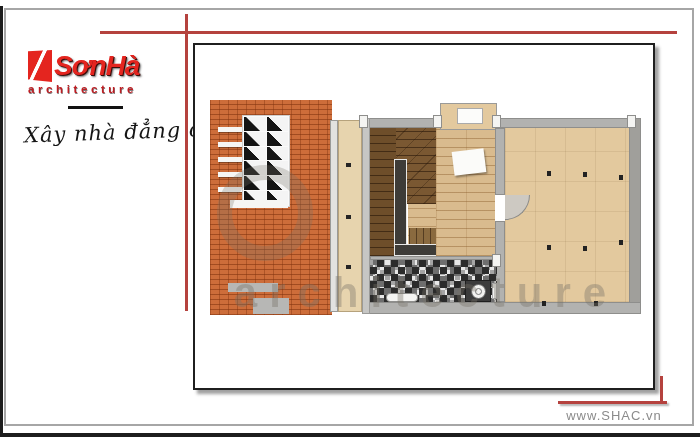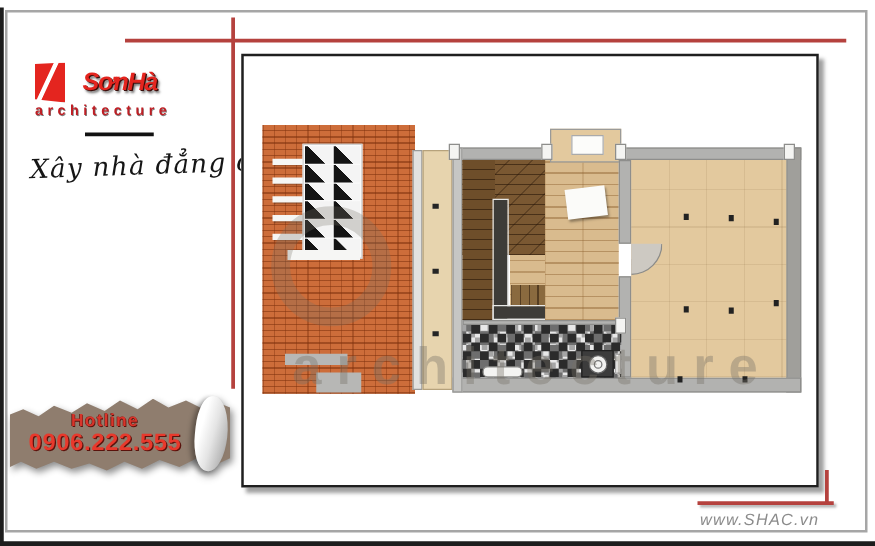--- a/index.html
+++ b/index.html
@@ -20,23 +20,23 @@
                   box-shadow:2px 2px 2px rgba(0,0,0,.3); }
   .red-vert-right { left:660px; top:376px; width:3px; height:27px; background:#b5423e; }
 
   
   .logo { left:28px; top:50px; width:160px; }
   .logo-row { display:flex; align-items:flex-start; }
   .logo-mark { width:24px; height:32px; margin-right:2px; background:
       linear-gradient(115deg, transparent 38%, #ffffff 40% 48%, transparent 50%), #e4251f;
       clip-path:polygon(0 4%, 100% 0, 100% 100%, 0 92%);
       filter:drop-shadow(1.5px 1.5px 0 rgba(25,25,25,.8)); }
-  .logo-text { font-size:20px; font-weight:bold; font-style:italic; color:#e4251f;
+  .logo-text { font-size:28px; font-weight:bold; font-style:italic; color:#e4251f;
       letter-spacing:-1px; line-height:32px;
-      text-shadow:1px 1px 0 #3a0d0a, 2px 2px 2px rgba(0,0,0,.55);margin-left:12px; }
+      text-shadow:1px 1px 0 #3a0d0a, 2px 2px 2px rgba(0,0,0,.55); }
   .logo-sub { margin-top:1px; font-size:11.5px; font-weight:bold; color:#bf1e24;
       letter-spacing:3.6px; text-shadow:.5px .5px 0 rgba(0,0,0,.5); }
   .logo-rule { width:55px; height:3px; background:#121212; margin:11px 0 0 40px; }
   .tagline { left:24px; top:120px; font-family:"DejaVu Serif", serif; font-style:italic;
       font-size:21px; color:#151515; transform:rotate(-2deg); letter-spacing:1px; }
 
   
   .banner-wrap { left:8px; top:312px; width:176px; height:70px;
       filter:drop-shadow(2px 3px 3px rgba(0,0,0,.45)); }
   .banner { width:100%; height:100%; background:#8f7d6e; position:relative;
@@ -48,22 +48,22 @@
   .hotline-label { font-size:14px; font-weight:bold; color:#d8352b;
       text-shadow:.5px .5px 0 #5a120c, -.5px -.5px 0 #5a120c; letter-spacing:1px; }
   .hotline-number { font-size:19px; font-weight:bold; color:#e8392c; letter-spacing:.5px;
       text-shadow:1px 1px 0 #5a120c; }
   .curl { position:absolute; right:2px; top:5px; width:26px; height:60px;
       background:linear-gradient(100deg,#ffffff 25%,#e4e4e4 55%,#b9b9b9 85%,#8f8f8f);
       border-radius:45% 55% 50% 50%; transform:rotate(6deg);
       box-shadow:-3px 2px 4px rgba(0,0,0,.35); }
 
   
-  .shac-url { left:560px; top:408px; width:108px; text-align:left; font-size:13px;
-      color:#8b8b8b; letter-spacing:1px;font-style:italic; }
+  .shac-url { left:560px; top:408px; width:108px; text-align:center; font-size:13px;
+      color:#8b8b8b; letter-spacing:1px; }
 
   
   .plan-page { left:193px; top:43px; width:462px; height:347px; background:#ffffff;
       border:2px solid #1f1f1f; box-shadow:4px 4px 3px rgba(45,45,45,.45); overflow:hidden; }
 
   
   .brick { left:15px; top:55px; width:122px; height:215px; background-color:#cd6d3a;
       background-image:
         repeating-linear-gradient(0deg, rgba(125,48,12,.55) 0 1px, transparent 1px 5px),
         repeating-linear-gradient(90deg, rgba(125,48,12,.4) 0 1px, transparent 1px 9px); }
@@ -171,27 +171,20 @@
   <div class="abs logo">
     <div class="logo-row">
       <div class="logo-mark"></div>
       <div class="logo-text">SơnHà</div>
     </div>
     <div class="logo-sub">architecture</div>
     <div class="logo-rule"></div>
   </div>
   <div class="abs tagline">Xây nhà đẳng cấp</div>
 
-  <div class="abs banner-wrap">
-    <div class="banner">
-      <div class="hotline-label">Hotline</div>
-      <div class="hotline-number">0906.222.555</div>
-    </div>
-    <div class="curl"></div>
-  </div>
 
   <div class="abs plan-page">
 
     <div class="abs brick"></div>
     <div class="abs slat" style="top:82px"></div>
     <div class="abs slat" style="top:97px"></div>
     <div class="abs slat" style="top:112px"></div>
     <div class="abs slat" style="top:127px"></div>
     <div class="abs slat" style="top:142px"></div>
     <div class="abs louver">

